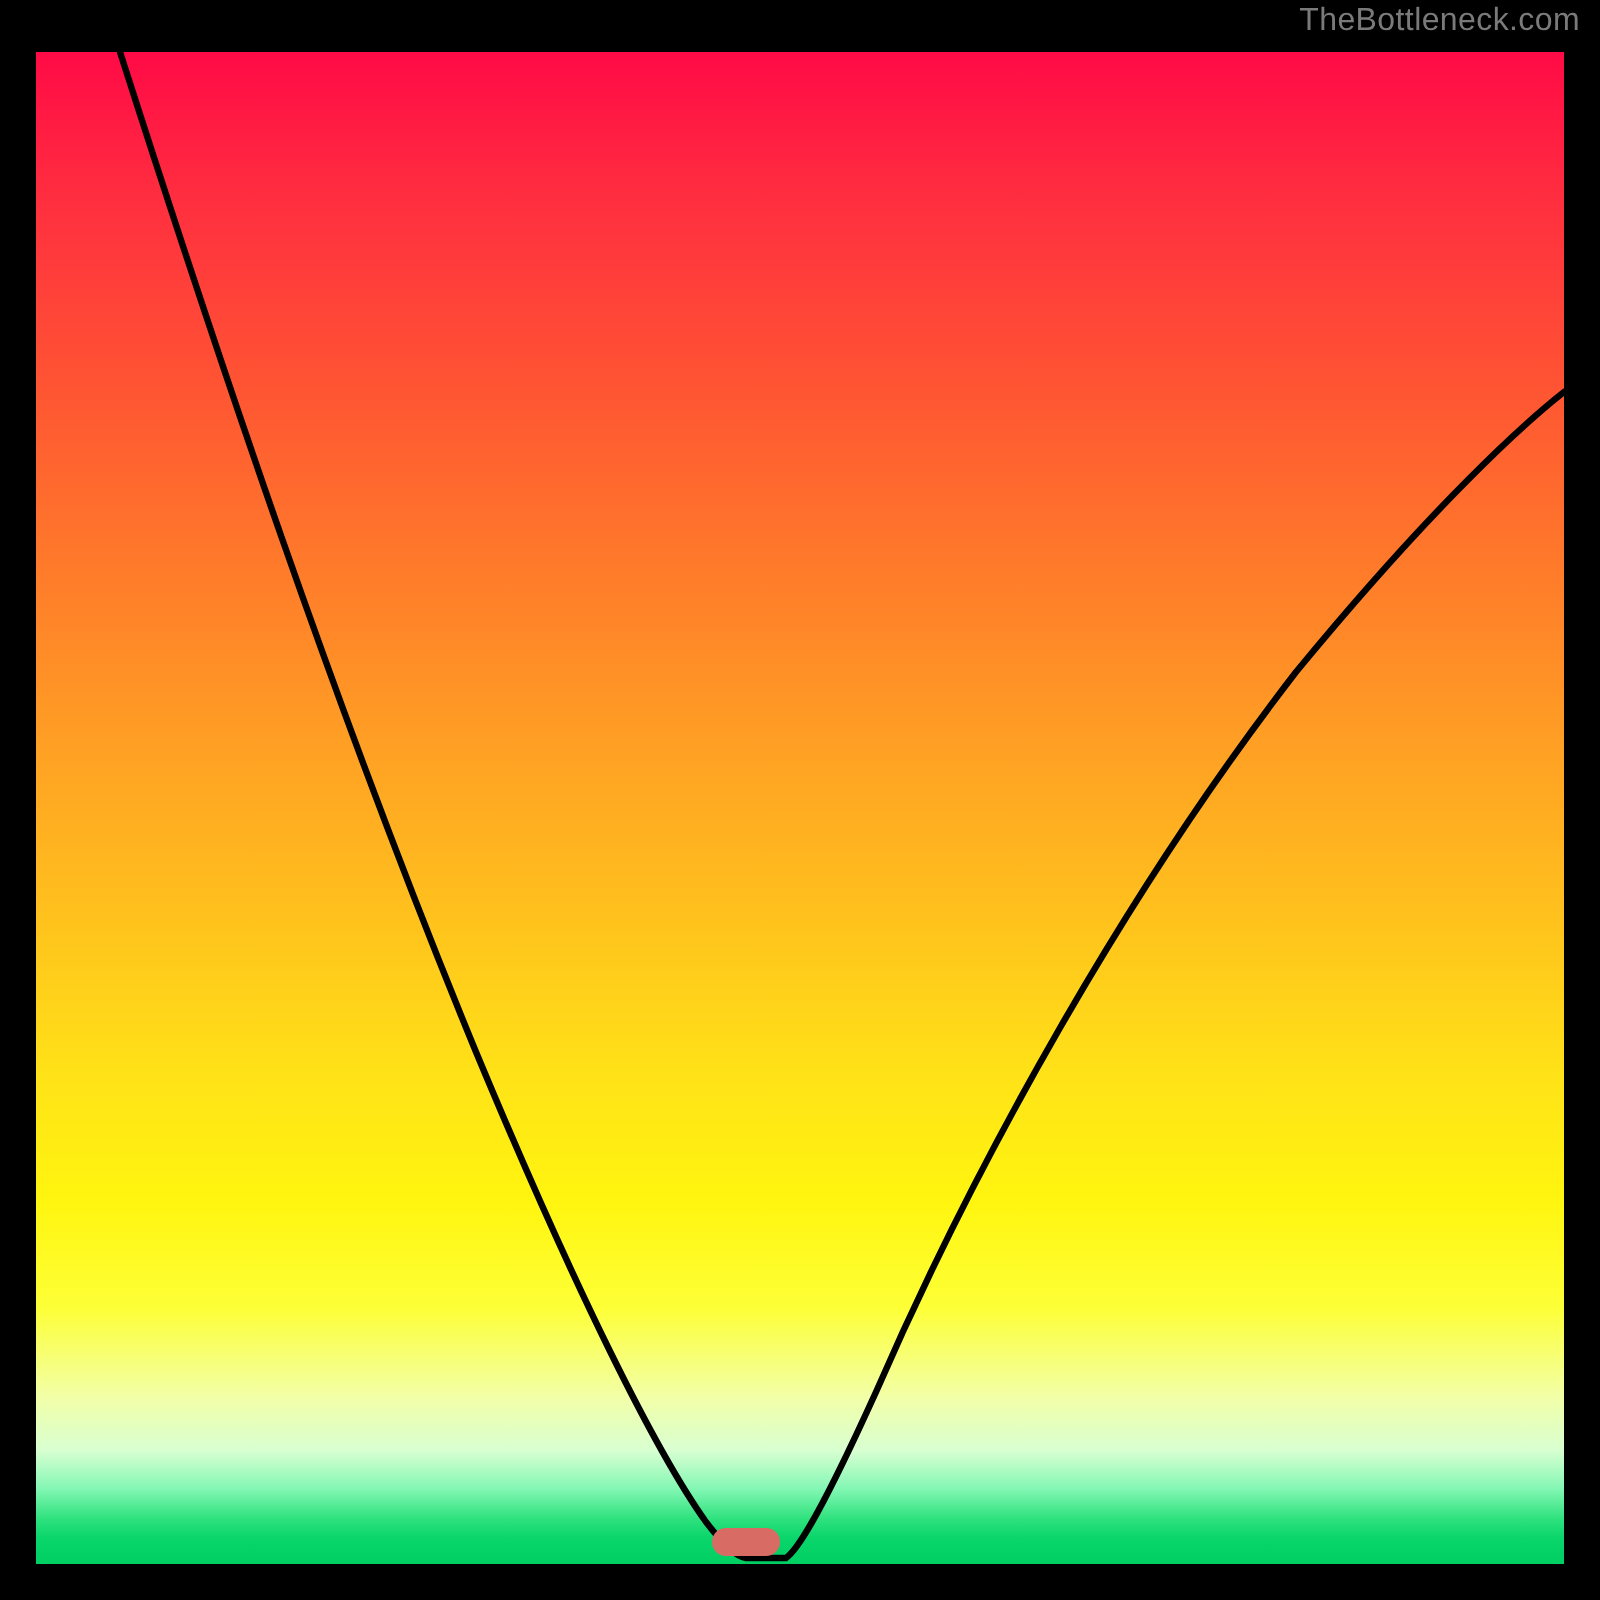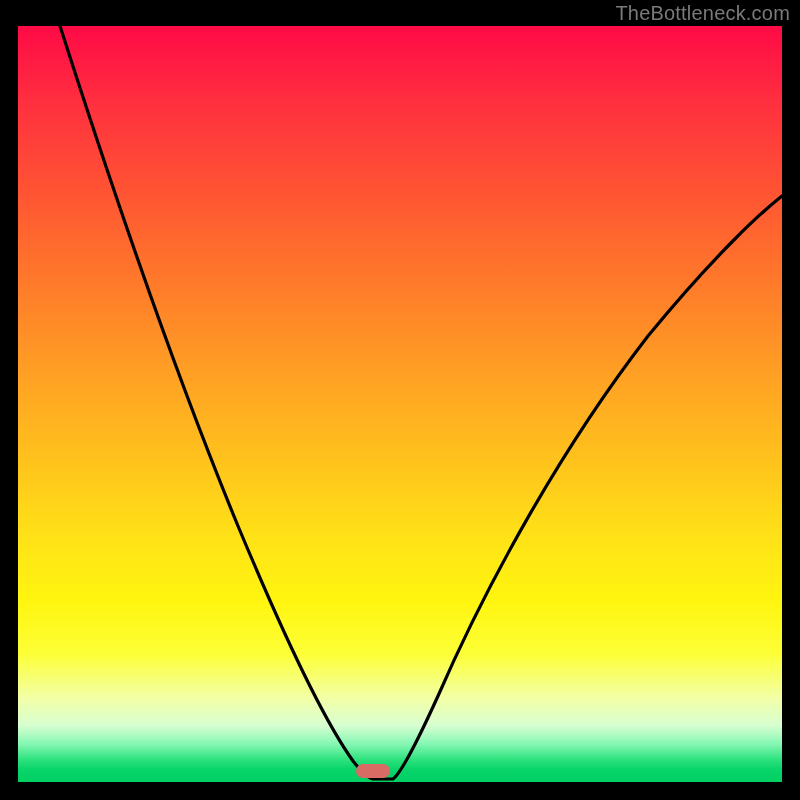--- a/index.html
+++ b/index.html
@@ -15,21 +15,21 @@
     position: relative;
     width: 800px;
     height: 800px;
     background: #000;
   }
   .watermark {
     position: absolute;
     top: 2px;
     right: 10px;
     color: #7a7a7a;
-    font-size: 20px;
+    font-size: 16px;
     font-weight: 500;
     letter-spacing: 0.2px;
     z-index: 3;
   }
   .plot-area {
     position: absolute;
     left: 18px;
     top: 26px;
     width: 764px;
     height: 756px;

